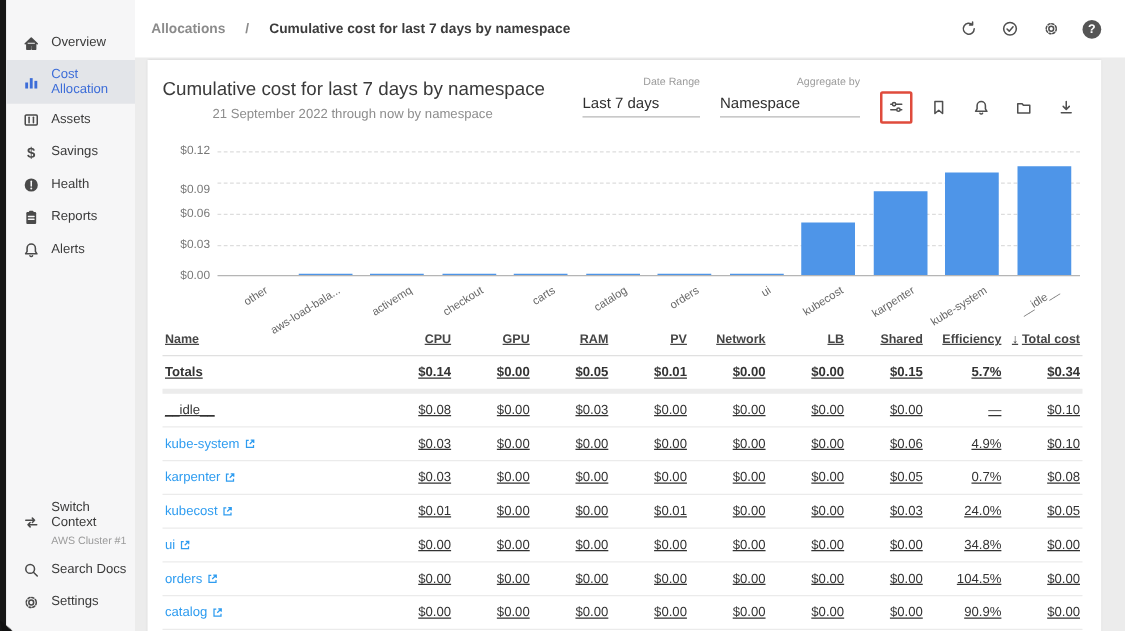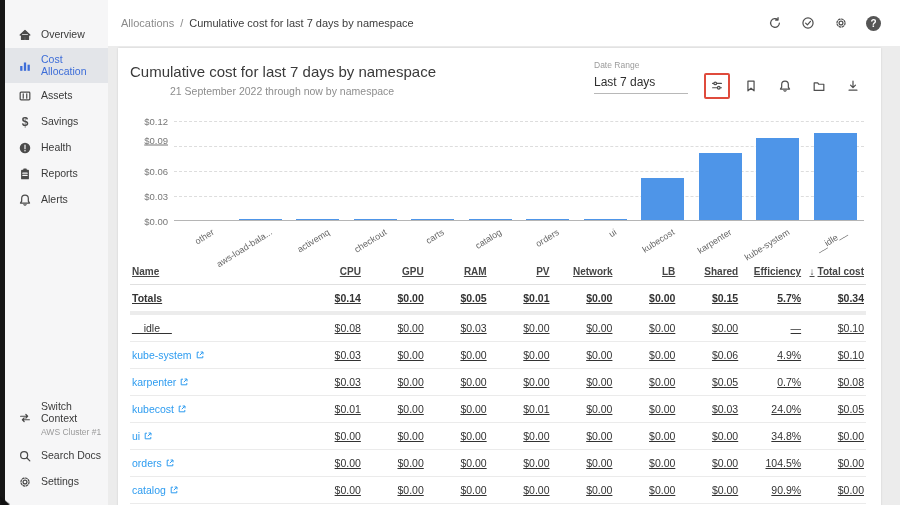--- a/index.html
+++ b/index.html
@@ -14,35 +14,35 @@
   .side-item { display:flex; align-items:center; gap:9px; padding:6px 6px 6px 13px; font-size:10.5px; color:#3a3a3a; cursor:pointer; min-height:24px; }
   .side-item .ic { width:14px; height:14px; flex:none; display:flex; align-items:center; justify-content:center; color:#4a4a4a; }
   .side-item.active { background:#e3e5e9; color:#3d6dd8; }
   .side-item.active .ic { color:#3d6dd8; }
   .side-item .lbl { line-height:1.1; }
   .side-item .sub { font-size:8.5px; color:#9a9a9a; margin-top:2px; }
 
   
   .main { flex:1; display:flex; flex-direction:column; min-width:0; }
   .topbar { height:46px; flex:none; background:#fff; display:flex; align-items:center; justify-content:space-between; padding:0 18px 0 13px; }
-  .crumb { font-size:11px; color:#8b8b8b; display:flex; gap:6px; align-items:center; }
+  .crumb { font-size:11px; color:#8b8b8b; display:flex; gap:16px; align-items:center;font-weight:bold; }
   .crumb .cur { color:#3c3c3c; }
   .topbar-icons { display:flex; gap:16px; align-items:center; color:#4f4f4f; }
   .tb-ic { width:17px; height:17px; display:flex; align-items:center; justify-content:center; cursor:pointer; }
   .help-badge { width:15px; height:15px; border-radius:50%; background:#555; color:#fff; font-size:10px; font-weight:bold; display:flex; align-items:center; justify-content:center; }
 
   .content { flex:1; background:#ececec; padding:2px 19px 0 10px; overflow:hidden; }
   .card { background:#fff; height:600px; padding:12px 15px 0 12px; box-shadow:0 0 2px rgba(0,0,0,.12); }
 
   .card-head { display:flex; align-items:flex-start; }
   .title-block { flex:1; min-width:0; padding-top:3px; }
   .page-title { font-size:15px; color:#3a3a3a; font-weight:500; }
   .page-sub { font-size:10.5px; color:#8d8d8d; margin-top:5px;margin-left:40px; }
 
-  .ctl-group { width:94px; margin-right:16px; flex:none; }
+  .ctl-group { width:94px; margin-right:16px; flex:none;text-align:right; }
   .ctl-group.agg { width:112px; }
   .ctl-label { font-size:8.5px; color:#9b9b9b; }
   .ctl-value { font-size:12px; color:#2f2f2f; padding:5px 0 4px 0; border-bottom:1px solid #b8b8b8; cursor:pointer; display:flex; justify-content:space-between; }
   .action-icons { display:flex; align-items:center; gap:8px; margin-top:13px; color:#4f4f4f; }
   .act-ic { width:26px; height:26px; display:flex; align-items:center; justify-content:center; cursor:pointer; }
   .act-ic.boxed { border:2px solid #df4b3c; border-radius:2px; }
 
   
   .chart { margin:22px 2px 0 2px; }
   .plot { position:relative; margin-left:42px; height:100px; display:flex; align-items:flex-end; border-bottom:1px solid #b5b5b5; }
@@ -209,20 +209,26 @@
             <div class="page-sub">21 September 2022 through now by namespace</div>
           </div>
 
           <div class="ctl-group">
             <div class="ctl-label">Date Range</div>
             <div class="ctl-value">
               <span>Last 7 days</span>
             </div>
           </div>
 
+          <div class="ctl-group agg">
+            <div class="ctl-label">Aggregate by</div>
+            <div class="ctl-value">
+              <span>Namespace</span>
+            </div>
+          </div>
 
           <div class="action-icons" id="action-icons">
               <span class="act-ic boxed" style="border-color: rgb(223, 75, 60);">
                 <svg width="14" height="14" viewBox="0 0 16 16" fill="none" stroke="currentColor" stroke-width="1.4" stroke-linecap="round" stroke-linejoin="round">
                   <line x1="3" y1="5" x2="13" y2="5"></line>
                   <line x1="3" y1="10" x2="13" y2="10"></line>
                   <circle cx="6" cy="5" r="1.5" fill="#fff"></circle>
                   <circle cx="10" cy="10" r="1.5" fill="#fff"></circle>
                 </svg>
               </span>
@@ -248,21 +254,21 @@
                 </svg>
               </span>
             </div>
         </div>
 
         <div class="chart" id="chart">
           <div class="plot" id="plot">
               <div class="gridline" style="top: 0px;"></div>
               <span class="ytick" style="top: 0px;">$0.12</span>
               <div class="gridline" style="top: 25px;"></div>
-              <span class="ytick" style="top: 19px; text-decoration: underline;">$0.09</span>
+              <span class="ytick" style="top: 31px;">$0.09</span>
               <div class="gridline" style="top: 50px;"></div>
               <span class="ytick" style="top: 50px;">$0.06</span>
               <div class="gridline" style="top: 75px;"></div>
               <span class="ytick" style="top: 75px;">$0.03</span>
               <span class="ytick" style="top: 100px;">$0.00</span>
               <div class="slot">
                 <div class="bar" style="background: rgb(78, 149, 232); height: 0px;"></div>
                 <span class="xlabel">other</span>
               </div>
               <div class="slot">

